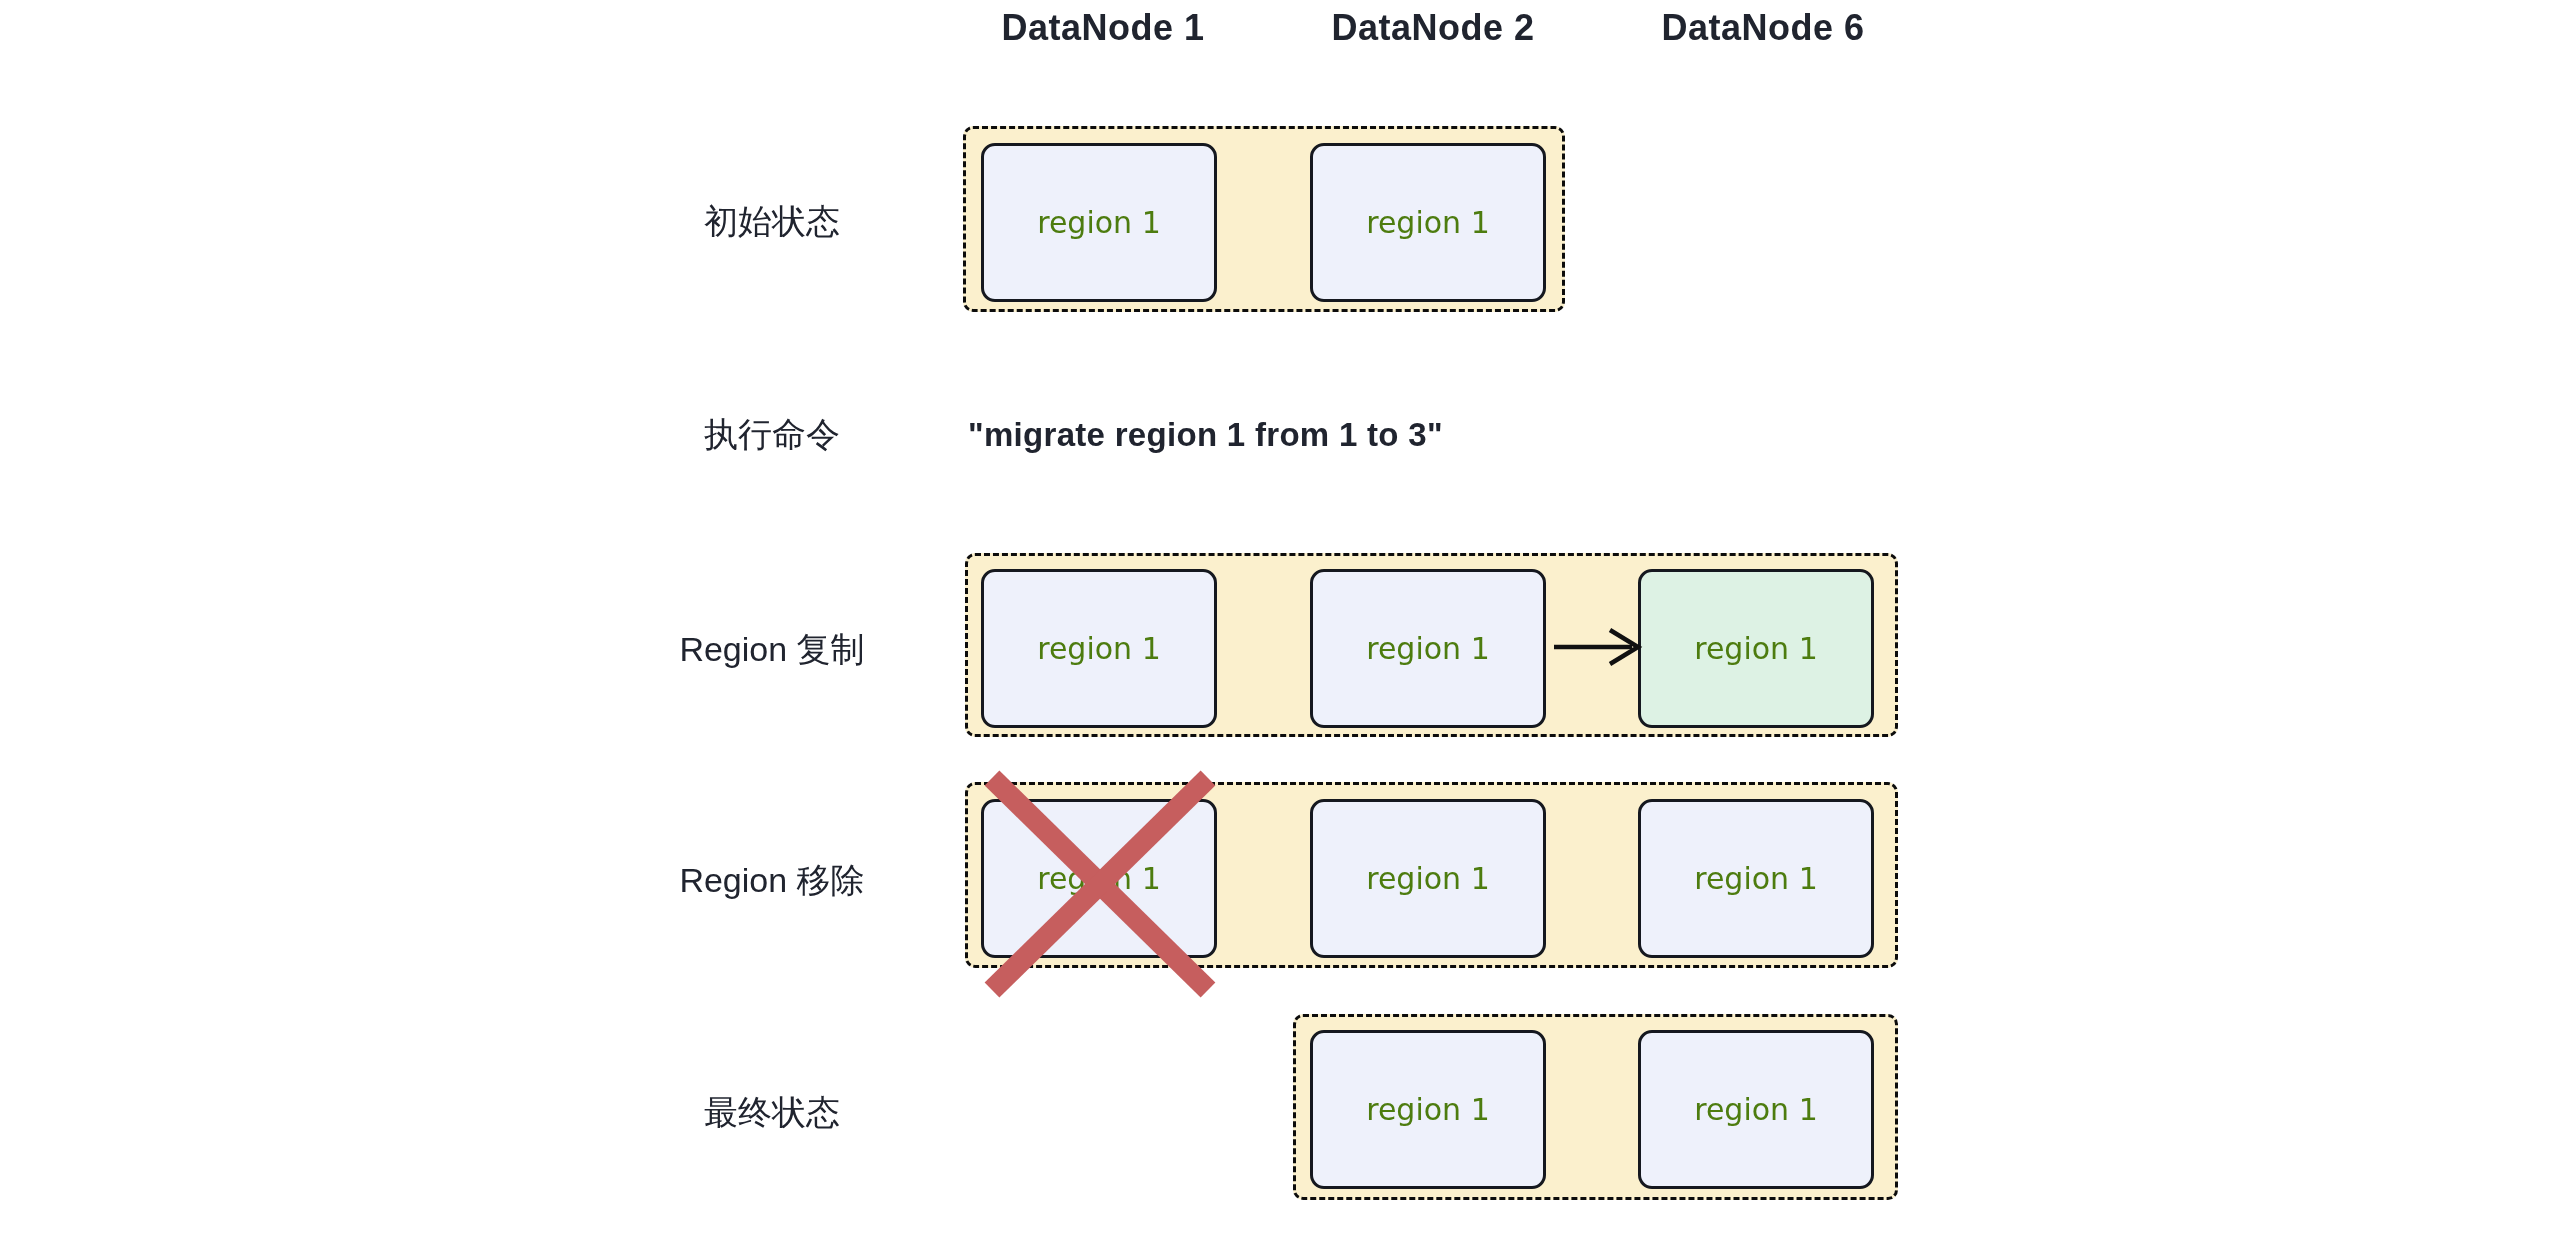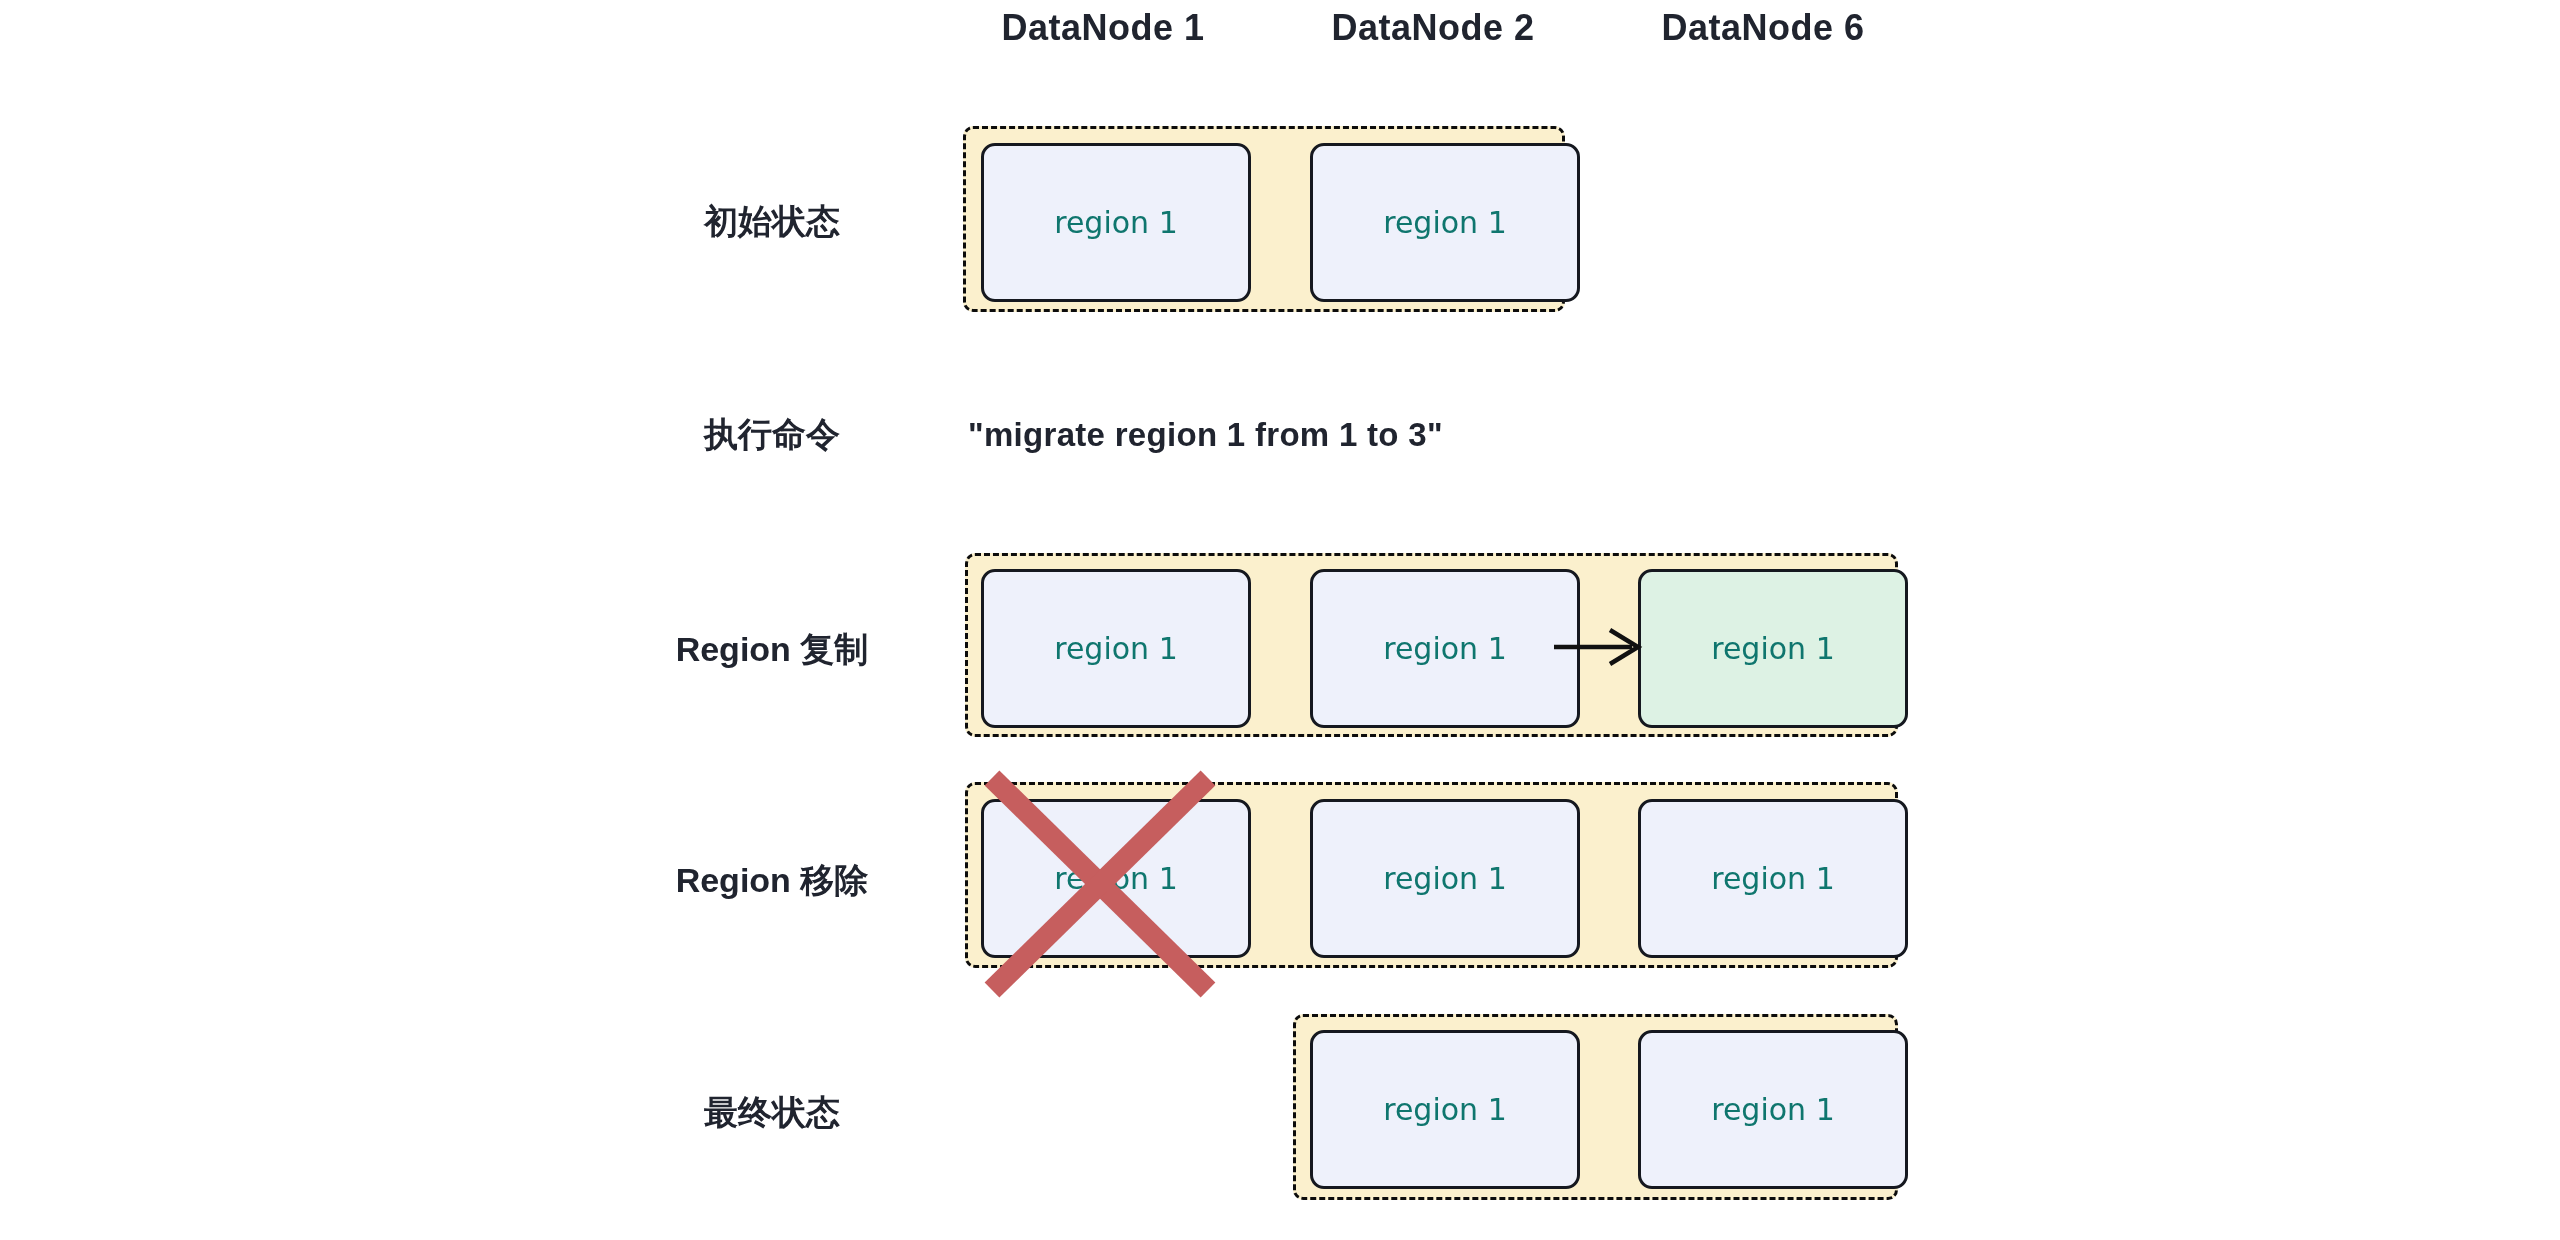--- a/index.html
+++ b/index.html
@@ -30,21 +30,21 @@
     letter-spacing: 0.5px;
   }
 
   .row-label {
     width: 340px;
     height: 52px;
     display: flex;
     align-items: center;
     justify-content: center;
     font-size: 34px;
-    font-weight: 700;
+    font-weight: 400;
     color: #20242f;
   }
 
   .command-text {
     height: 52px;
     display: flex;
     align-items: center;
     font-size: 33px;
     font-weight: 700;
     color: #20242f;
@@ -53,32 +53,32 @@
 
   .group {
     background: #fbf0cd;
     border: 3px dashed #0c0c0c;
     border-radius: 10px;
     box-sizing: border-box;
   }
 
   .region-box {
     position: absolute;
-    width: 270px;
+    width: 236px;
     height: 159px;
     box-sizing: border-box;
     background: #eef1fb;
     border: 3.5px solid #15181f;
     border-radius: 14px;
     display: flex;
     align-items: center;
     justify-content: center;
     font-size: 30px;
     font-weight: 400;
-    color: #0f766e;
+    color: #4d7c0f;
     font-family: "DejaVu Sans", "Liberation Sans", sans-serif;
   }
   .region-box.new-replica { background: #ddf2e4; }
 
   svg { display: block; }
 </style>
 </head>
 <body>
 
 <div class="stage">

